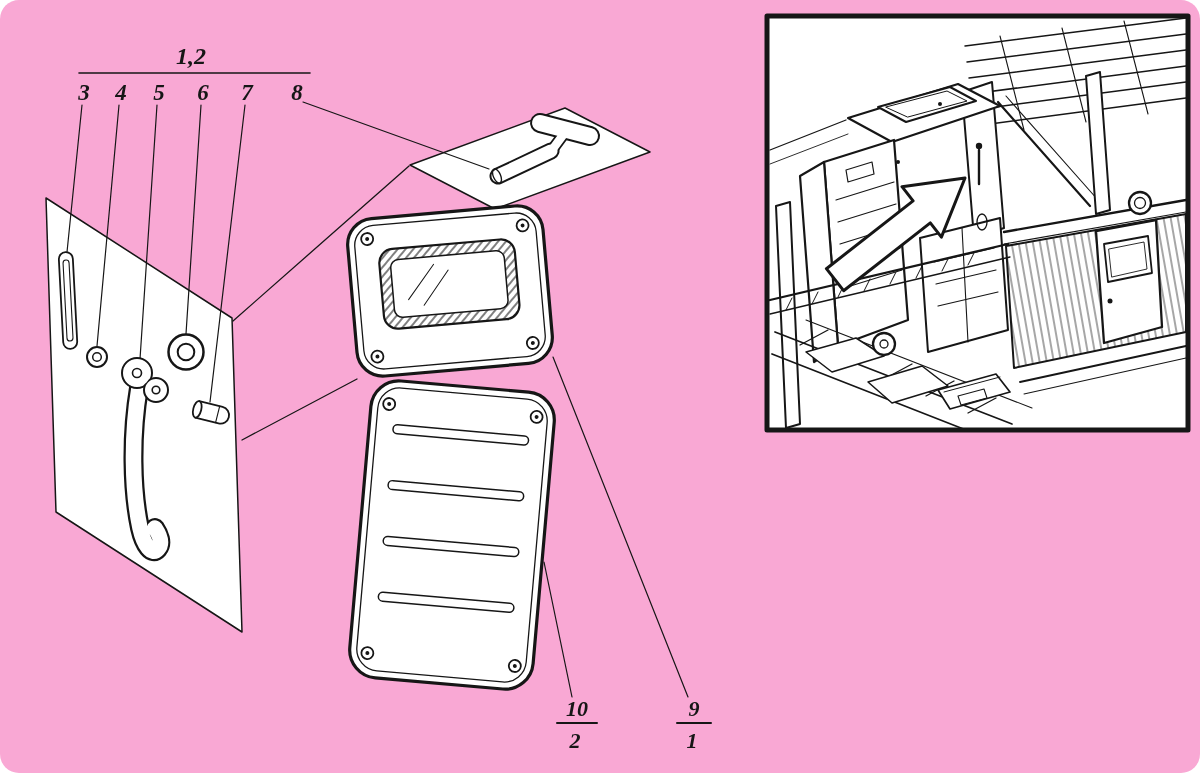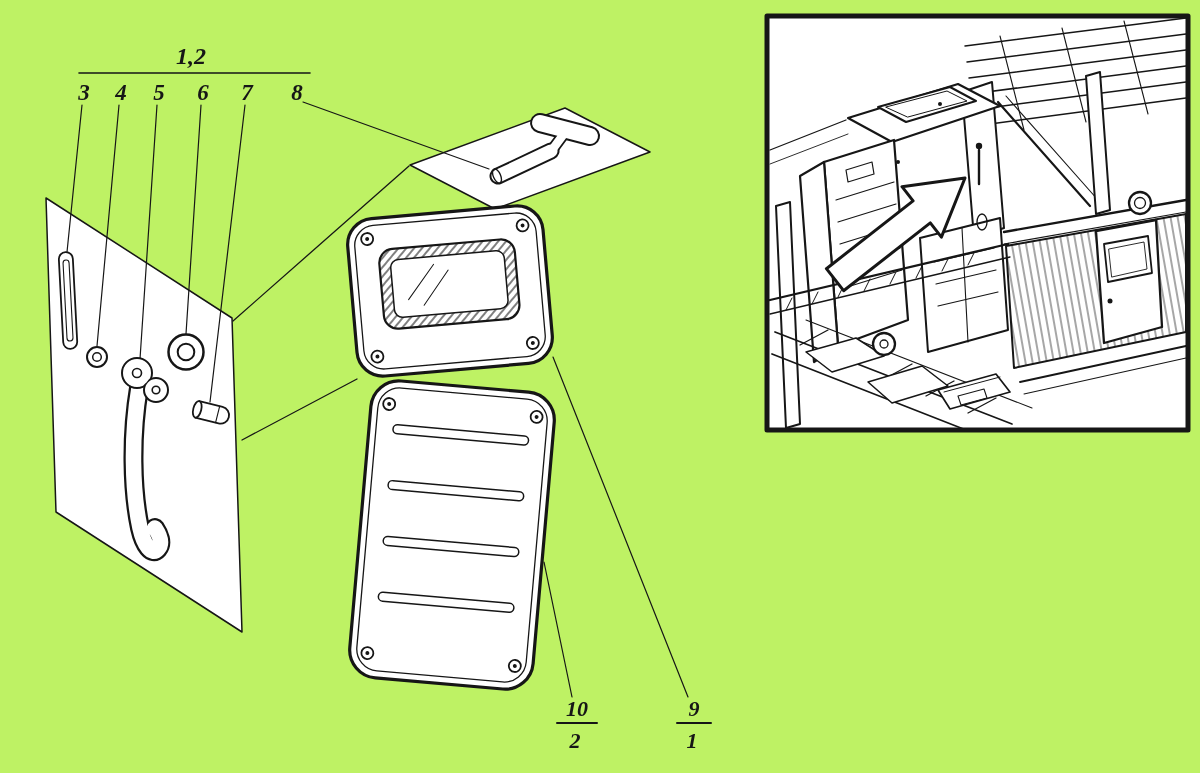--- a/index.html
+++ b/index.html
@@ -1,17 +1,17 @@
 <!DOCTYPE html>
 <html><head>
 <meta charset="utf-8">
 <style>
   html,body{margin:0;padding:0;}
   body{width:1200px;height:773px;background:#ffffff;font-family:"Liberation Serif",serif;}
-  .stage{position:relative;width:1200px;height:773px;background:#bef264;overflow:hidden;}
+  .stage{position:relative;width:1200px;height:773px;background:#f9a8d4;overflow:hidden;border-radius:19px;}
   svg text{user-select:none;}
   .callout-text{font-family:"Liberation Serif",serif;font-style:italic;font-weight:bold;font-size:23px;fill:#161616;}
   .bracket-text{font-family:"Liberation Serif",serif;font-style:italic;font-weight:bold;font-size:24px;fill:#161616;}
   .frac-text{font-family:"Liberation Serif",serif;font-style:italic;font-weight:bold;font-size:22px;fill:#161616;}
 </style>
 </head>
 <body>
 
 <div class="stage">
 <svg width="1200" height="773" viewBox="0 0 1200 773">

